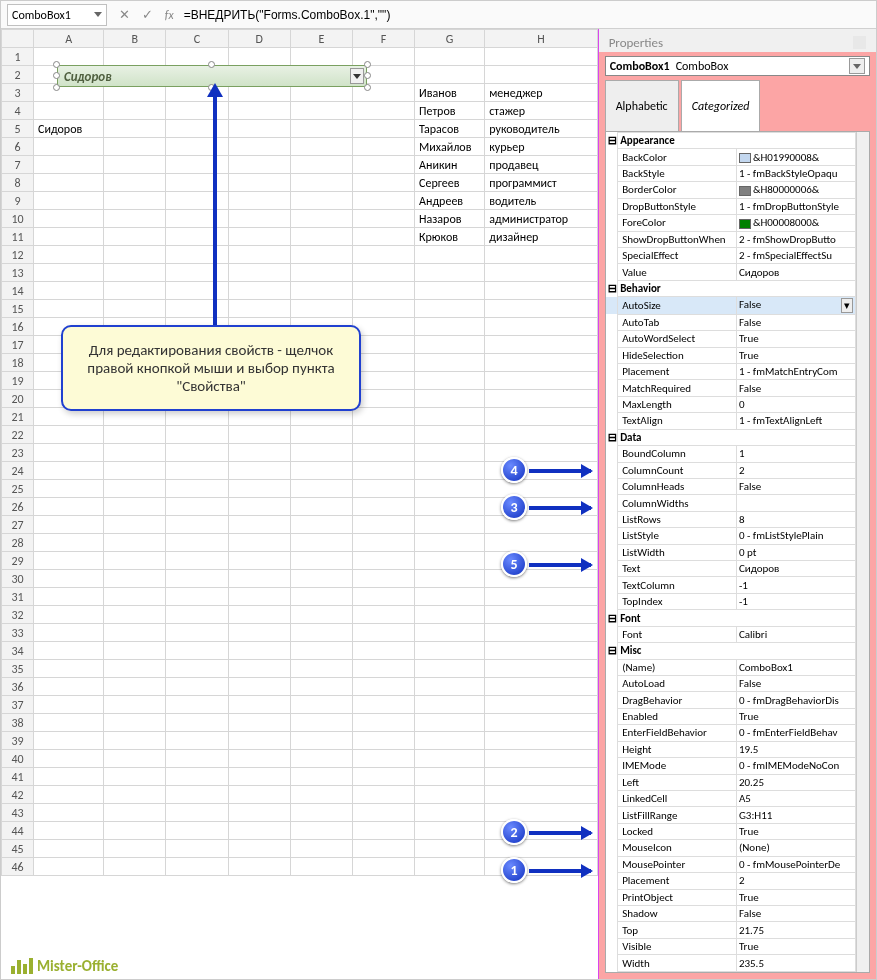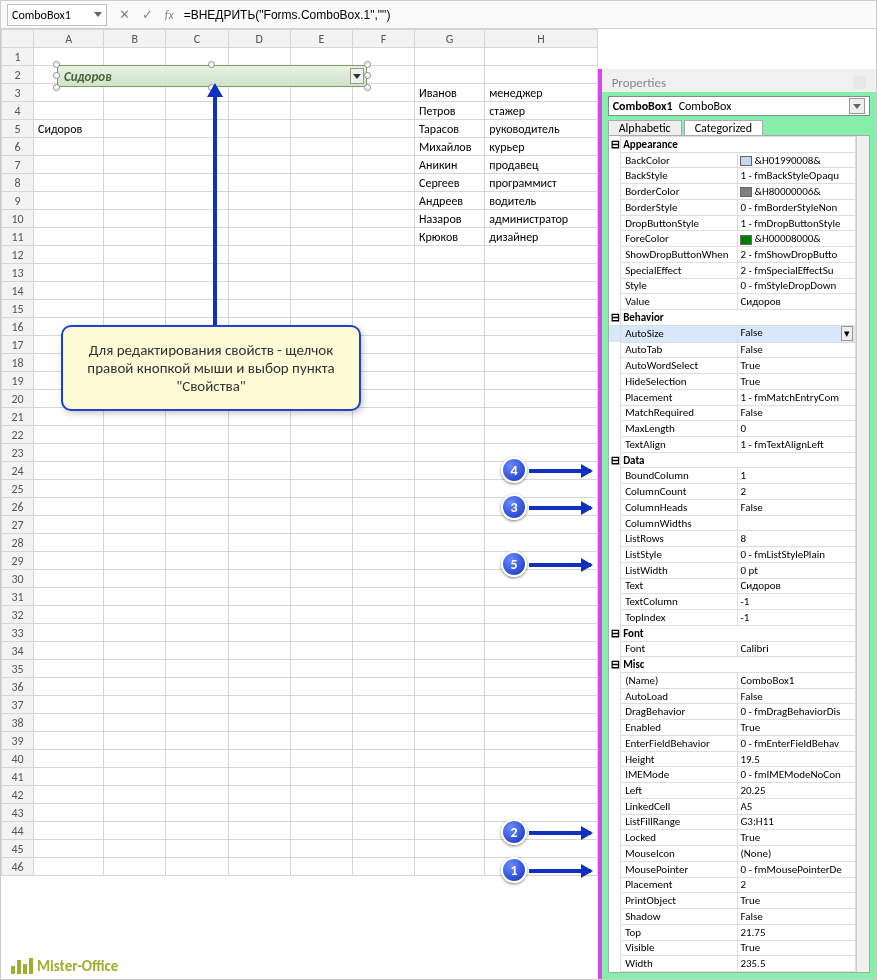--- a/index.html
+++ b/index.html
@@ -10,21 +10,21 @@
   .name-box { display: flex; align-items: center; width: 100px; height: 22px; border: 1px solid #c0c0c0; background: #fff; padding: 0 4px; justify-content: space-between; }
   .name-box span { font-size: 12px; }
   .caret-down { width: 0; height: 0; border-left: 4px solid transparent; border-right: 4px solid transparent; border-top: 5px solid #666; }
   .formula-icons { display: flex; gap: 12px; color: #888; font-size: 13px; padding: 0 6px; }
   .fx-label { font-style: italic; color: #888; font-size: 12px; text-align: center; }
   .formula-input { flex: 1; height: 20px; border: none; font-size: 12px; padding: 0 4px; background: transparent; }
 
   
   .main { display: flex; height: calc(100% - 28px); }
   .sheet-area { position: relative; width: 598px; overflow: hidden; }
-  .properties-panel { width: 279px; border-left: 4px solid #d946ef; display: flex; flex-direction: column; background: #86efac; margin-top: 40px; }
+  .properties-panel { width: 279px; border-left: 1px solid #d946ef; display: flex; flex-direction: column; background: #fca5a5; }
 
   
   table.sheet { border-collapse: collapse; width: 100%; table-layout: fixed; }
   table.sheet th, table.sheet td { border: 1px solid #d6d6d6; height: 18px; font-size: 12px; padding: 0 4px; text-align: left; overflow: hidden; white-space: nowrap; }
   table.sheet th { background: #f3f3f3; color: #555; font-weight: normal; text-align: center; }
   .corner { background: #f3f3f3; }
   .row-hdr { width: 32px; text-align: center; }
 
   
   .combo-wrap { position: absolute; top: 36px; left: 56px; width: 310px; height: 22px; }
@@ -47,22 +47,22 @@
   .m-arrow { position: absolute; height: 4px; background: #1030c0; }
   .m-arrow::after { content: ""; position: absolute; right: -2px; top: -5px; width: 0; height: 0; border-left: 12px solid #1030c0; border-top: 7px solid transparent; border-bottom: 7px solid transparent; }
 
   
   .prop-title { font-size: 13px; color: #888; padding: 6px 10px 2px; background: #f0f0f0; display: flex; justify-content: space-between; align-items: center; }
   .prop-close { width: 13px; height: 13px; background: #e8e8e8; }
   .prop-obj { margin: 4px 6px 2px; height: 20px; border: 1px solid #888; background: #fff; display: flex; align-items: center; padding: 0 4px; font-size: 12px; }
   .prop-obj b { margin-right: 6px; }
   .prop-obj .dd-btn { margin-left: auto; width: 16px; height: 16px; background: #eee; border: 1px solid #999; display: flex; align-items: center; justify-content: center; }
   .tabs { display: flex; margin: 2px 6px 0; }
-  .tab { border: 1px solid #aaa; border-bottom: none; padding: 0 10px; font-size: 12px; background: #eee; margin-right: 2px; cursor: pointer; }
-  .tab.active { background: #fff; }
+  .tab { border: 1px solid #aaa; border-bottom: none; padding: 18px 10px; font-size: 12px; background: #eee; margin-right: 2px; cursor: pointer; }
+  .tab.active { background: #fff; font-style: italic; }
   .prop-grid { margin: 0 6px 6px; border: 1px solid #aaa; background: #fff; flex: 1; overflow: auto; font-size: 11px; }
   .prop-grid table { border-collapse: collapse; width: 100%; table-layout: fixed; }
   .prop-grid td { border: 1px solid #ddd; padding: 0 2px; height: 15px; white-space: nowrap; overflow: hidden; }
   .prop-grid .cat { font-weight: bold; background: #fff; }
   .prop-grid .expand { width: 12px; text-align: center; border: none; }
   .prop-grid .indent { padding-left: 4px; }
   .prop-grid .sel td { background: #d8e8f8; }
   .swatch { display: inline-block; width: 12px; height: 10px; border: 1px solid #666; vertical-align: middle; margin-right: 2px; }
   .scroll-stub { width: 14px; background: #f0f0f0; border-left: 1px solid #ccc; }
 
@@ -704,47 +704,37 @@
                 <td class="indent">BackStyle</td>
                 <td>1 - fmBackStyleOpaqu</td>
               </tr>
               <tr>
                 <td class="expand"></td>
                 <td class="indent">BorderColor</td>
                 <td><span class="swatch" style="background:#808080"></span>&amp;H80000006&amp;</td>
               </tr>
               <tr>
                 <td class="expand"></td>
-                <td class="indent">BorderStyle</td>
-                <td>0 - fmBorderStyleNon</td>
-              </tr>
-              <tr>
-                <td class="expand"></td>
                 <td class="indent">DropButtonStyle</td>
                 <td>1 - fmDropButtonStyle</td>
               </tr>
               <tr>
                 <td class="expand"></td>
                 <td class="indent">ForeColor</td>
                 <td><span class="swatch" style="background:#008000"></span>&amp;H00008000&amp;</td>
               </tr>
               <tr>
                 <td class="expand"></td>
                 <td class="indent">ShowDropButtonWhen</td>
                 <td>2 - fmShowDropButto</td>
               </tr>
               <tr>
                 <td class="expand"></td>
                 <td class="indent">SpecialEffect</td>
                 <td>2 - fmSpecialEffectSu</td>
-              </tr>
-              <tr>
-                <td class="expand"></td>
-                <td class="indent">Style</td>
-                <td>0 - fmStyleDropDown</td>
               </tr>
               <tr>
                 <td class="expand"></td>
                 <td class="indent">Value</td>
                 <td>Сидоров</td>
               </tr>
               <tr class="cat">
                 <td class="expand">⊟</td>
                 <td colspan="2">Behavior</td>
               </tr>

